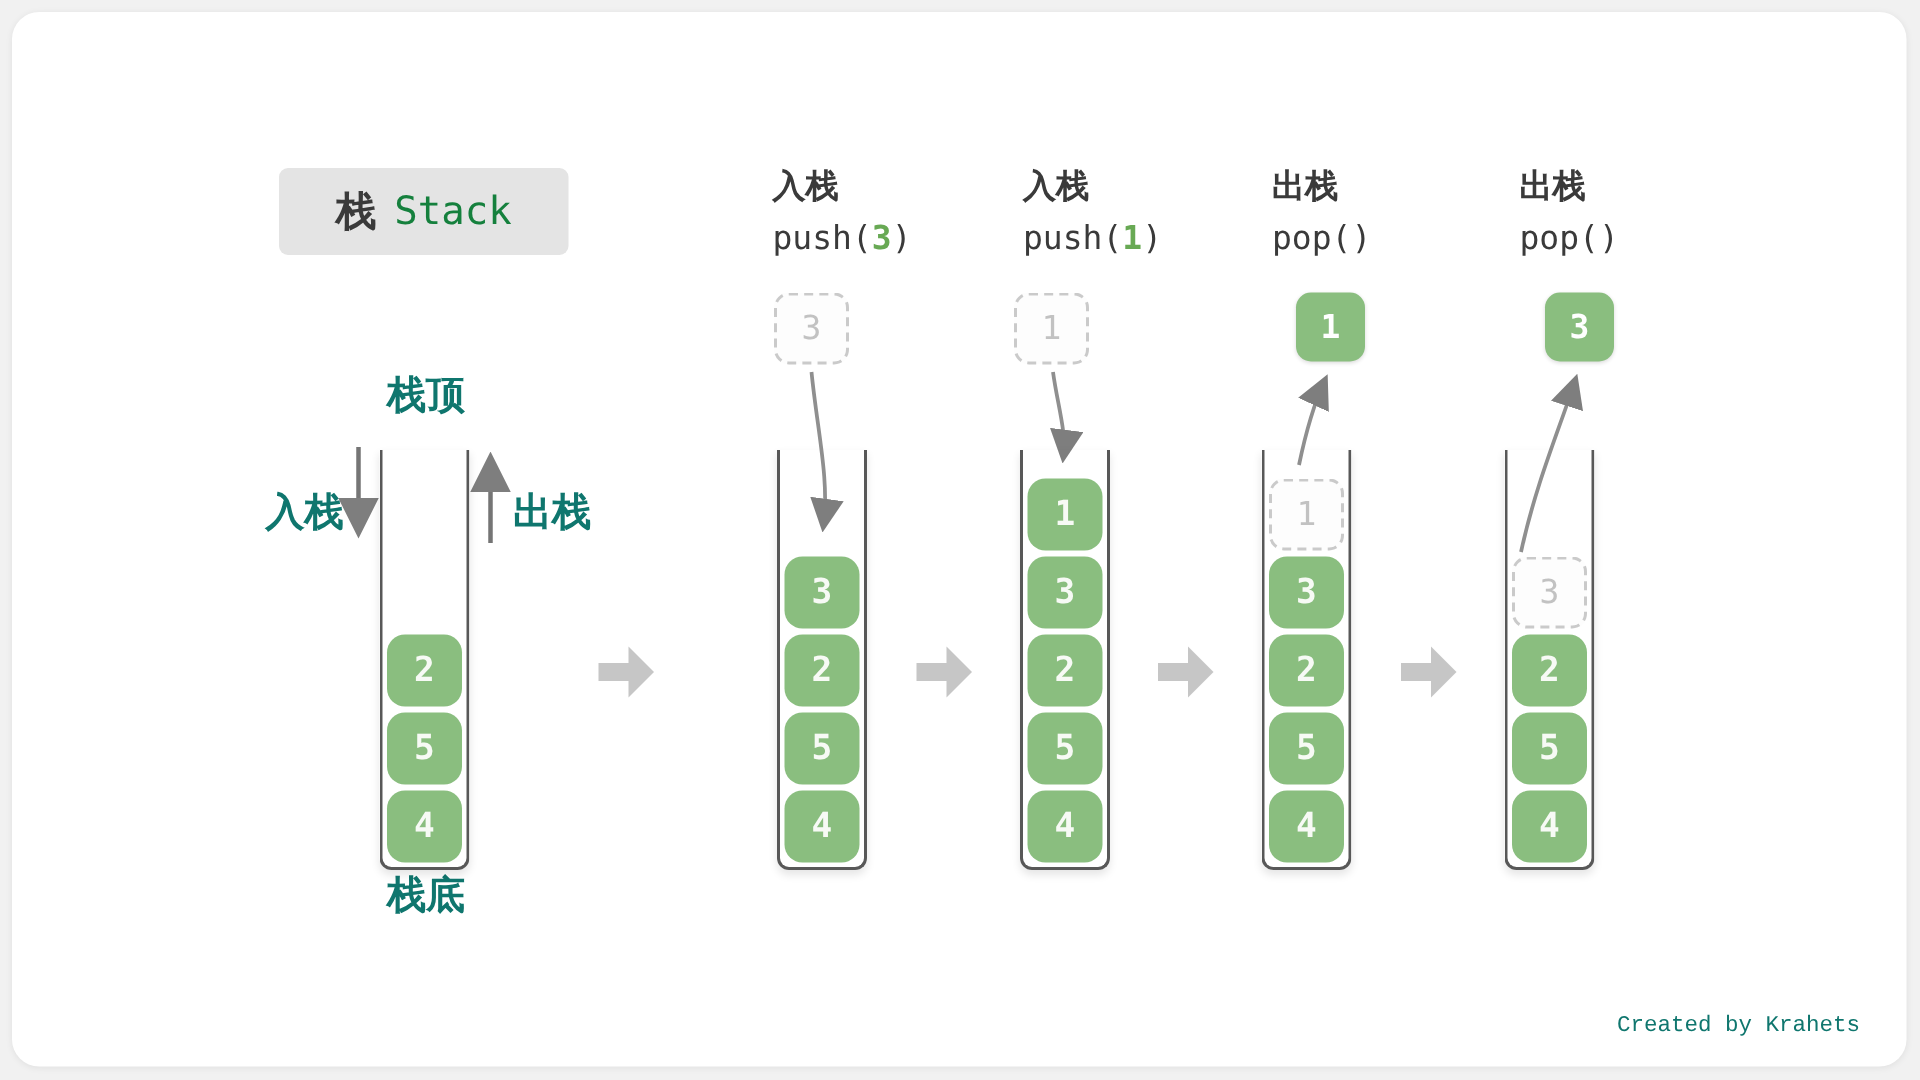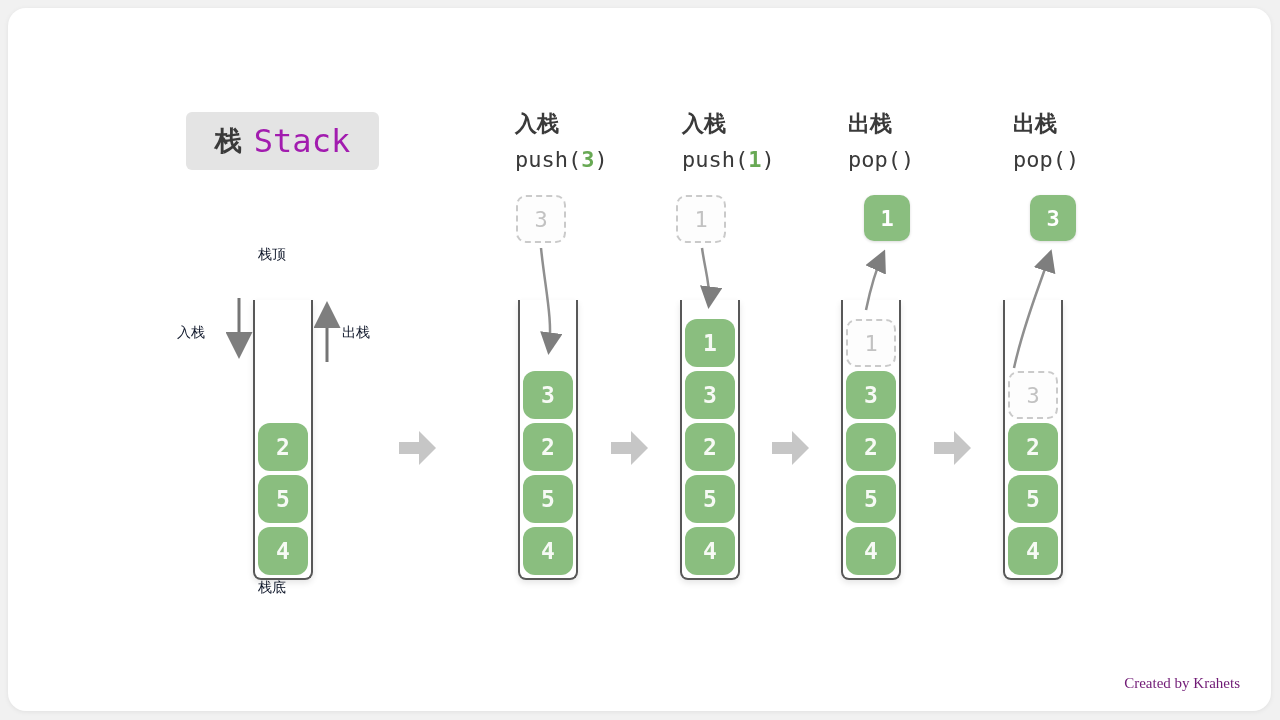--- a/index.html
+++ b/index.html
@@ -6,23 +6,23 @@
   .canvas { position:relative; width:1280px; height:720px; background:#f1f1f1;
             font-family:"Liberation Sans", sans-serif; overflow:hidden; }
   .card { position:absolute; left:8px; top:8px; width:1263px; height:703px;
           background:#ffffff; border-radius:18px; box-shadow:0 1px 5px rgba(0,0,0,0.07); }
   svg.overlay { position:absolute; left:0; top:0; width:1280px; height:720px; pointer-events:none; }
 
   .title-box { position:absolute; left:186px; top:112px; width:193px; height:58px;
                background:#e4e4e4; border-radius:6px; display:flex; align-items:center;
                justify-content:center; gap:12px; }
   .title-zh { font-size:27px; font-weight:700; color:#3a3a3a; }
-  .title-en { font-family:"DejaVu Sans Mono", monospace; font-size:32px; color:#a21caf; }
+  .title-en { font-family:"DejaVu Sans Mono", monospace; font-size:26px; color:#15803d; }
 
-  .anno { position:absolute; font-size:14px; font-weight:400; color:#0f172a; white-space:nowrap; }
+  .anno { position:absolute; font-size:26px; font-weight:700; color:#0f766e; white-space:nowrap; }
   .anno-top    { left:258px; top:246px; }
   .anno-bottom { left:258px; top:579px; }
   .anno-push   { left:177px; top:324px; }
   .anno-pop    { left:342px; top:324px; }
 
   .op-block { position:absolute; top:106px; line-height:36px; white-space:nowrap; }
   .op-zh   { font-size:22px; font-weight:600; color:#3a3a3a; }
   .op-code { font-family:"DejaVu Sans Mono", monospace; font-size:22px; color:#3a3a3a; }
   .op-code .arg { color:#68a954; font-weight:700; }
 
@@ -33,22 +33,22 @@
           color:#f7faf5; font-family:"DejaVu Sans Mono", monospace; font-size:23px; font-weight:700;
           display:flex; align-items:center; justify-content:center; }
   .ghost { position:absolute; width:46px; height:44px; border:2px dashed #cacaca; border-radius:10px;
            background:#fdfdfd; color:#c2c2c2; font-family:"DejaVu Sans Mono", monospace;
            font-size:22px; display:flex; align-items:center; justify-content:center; }
   .float-solid { position:absolute; width:46px; height:46px; border-radius:10px; background:#8abe7f;
                  color:#ffffff; font-family:"DejaVu Sans Mono", monospace; font-size:22px; font-weight:700;
                  display:flex; align-items:center; justify-content:center;
                  box-shadow:0 1px 3px rgba(0,0,0,0.15); }
 
-  .footer { position:absolute; right:40px; top:675px; font-family:Liberation Serif, serif;
-            font-size:15px; color:#701a75; }
+  .footer { position:absolute; right:40px; top:675px; font-family:Liberation Mono, monospace;
+            font-size:15px; color:#0f766e; }
 </style>
 </head>
 <body>
 
 <div class="canvas">
   <div class="card"></div>
 
   <svg class="overlay" viewBox="0 0 1280 720">
     <defs>
       <marker id="ah" markerWidth="9" markerHeight="9" refX="7" refY="4.5" orient="auto">

